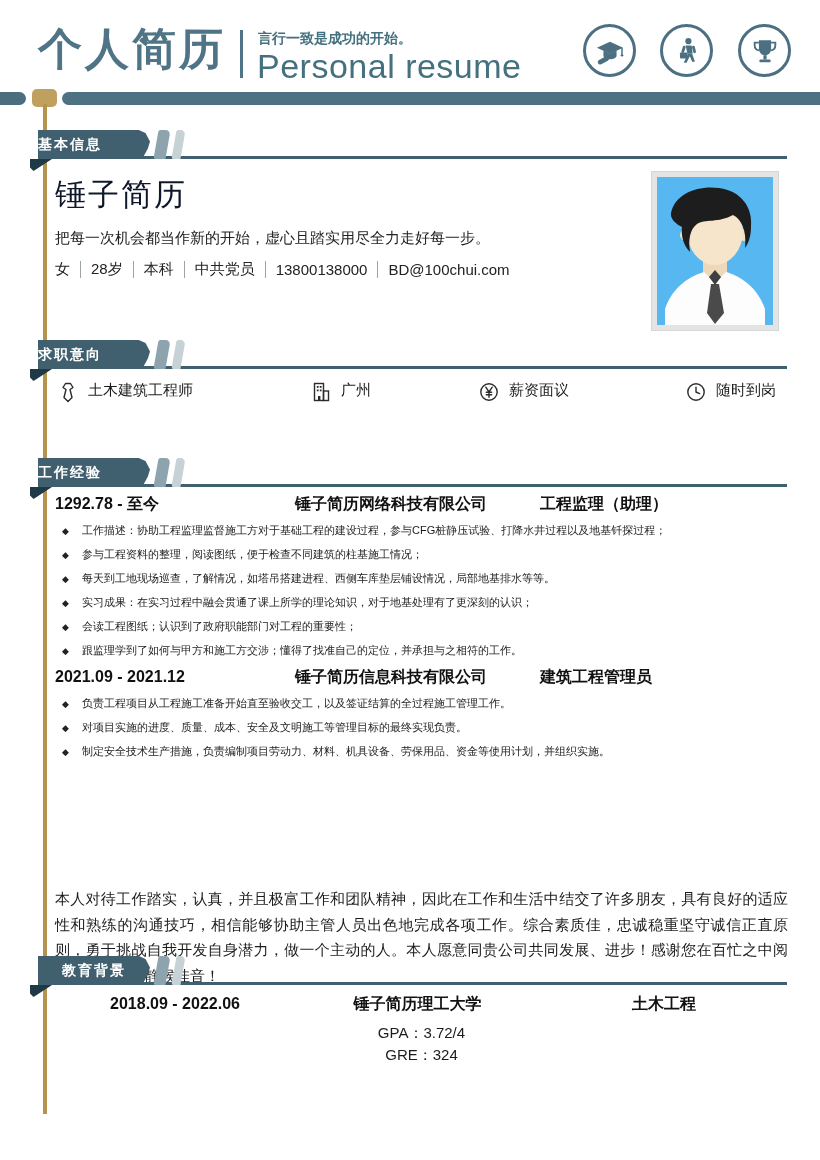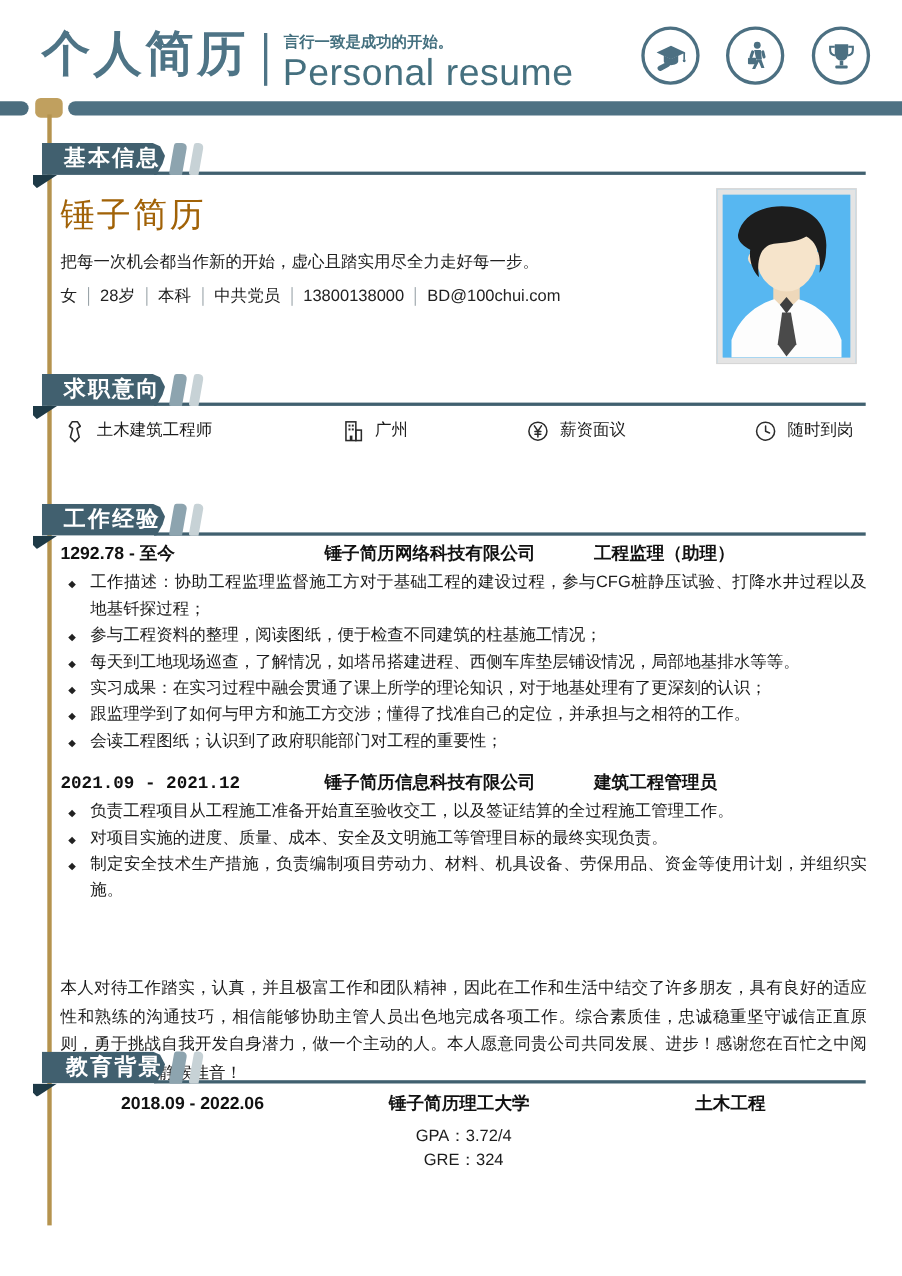--- a/index.html
+++ b/index.html
@@ -49,41 +49,41 @@
   
   .section { position: absolute; left: 0; width: 820px; }
   .banner-row { position: relative; height: 29px; }
   .banner-rule {
     position: absolute; left: 140px; right: 33px; top: 26px; height: 3px;
     background: #40606f;
   }
   .banner {
     position: absolute; left: 38px; top: 0; width: 112px; height: 29px;
     background: #41606f; color: #fff;
-    font-size: 20px; font-weight: 700; letter-spacing: 2px;
-    line-height: 29px; padding-left: 20px;
+    font-size: 14px; font-weight: 700; letter-spacing: 2px;
+    line-height: 29px; padding-left: 0;
     clip-path: polygon(0 0, 90% 0, 96% 10%, 100% 40%, 98% 65%, 93% 100%, 0 100%);
     z-index: 3;
   }
   .banner-fold {
     position: absolute; left: 30px; top: 29px; width: 22px; height: 12px;
     background: #1e3a47;
     clip-path: polygon(0 0, 100% 0, 16% 100%, 0 70%);
     z-index: 2;
   }
   .echo { position: absolute; top: 0; height: 29px; transform: skewX(-10deg);
           border-radius: 2px 5px 0 2px; z-index: 2; }
   .echo-mid   { left: 156px; width: 12px; background: #8da4af; }
   .echo-light { left: 174px; width: 9px;  background: #c7d2d6; }
 
   
   #sec-basic { top: 130px; height: 210px; }
   .name {
     position: absolute; left: 55px; top: 44px;
-    font-size: 31px; color: #a16207; letter-spacing: 2px;
+    font-size: 31px; color: #0f172a; letter-spacing: 2px;
   }
   .intro { position: absolute; left: 55px; top: 99px; font-size: 15px; color: #222; }
   .details { position: absolute; left: 55px; top: 130px; font-size: 15px; color: #222;
              display: flex; align-items: center; }
   .details span.sep { width: 1px; height: 17px; background: #9aa4a9; margin: 0 10px; }
   .photo {
     position: absolute; left: 652px; top: 172px; width: 126px; height: 158px;
     border: 5px solid #e4e4e4; outline: 1px solid #d6d6d6; background: #57b7f1;
   }
   .photo svg { display: block; width: 100%; height: 100%; }
@@ -98,28 +98,28 @@
   
   #sec-work { top: 458px; }
   .work-content { position: absolute; left: 55px; top: 36px; width: 733px; }
   .entry-header {
     display: grid; grid-template-columns: 240px 245px 1fr;
     font-size: 16px; font-weight: 700; color: #111; line-height: 20px;
   }
   ul.bullets { list-style: none; margin-top: 4px; }
   ul.bullets li {
     position: relative; padding-left: 27px;
-    font-size: 15px; line-height: 24px; color: #1c1c1c;
+    font-size: 11px; line-height: 24px; color: #1c1c1c;
     text-align: justify;
   }
   ul.bullets li::before {
     content: "◆"; position: absolute; left: 7px; top: 1px;
     font-size: 9px; color: #222;
   }
-  .entry-2 { margin-top: 16px; font-family: Liberation Mono, monospace; }
+  .entry-2 { margin-top: 5px; }
 
   
   #sec-self { top: 848px; height: 130px; }
   .self-text {
     position: absolute; left: 55px; top: 38px; width: 733px;
     font-size: 15px; line-height: 25.5px; color: #1c1c1c; text-align: justify;
   }
 
   
   #sec-edu { top: 956px; text-align: center; }
@@ -269,22 +269,22 @@
       <div class="entry-header">
         <span>1292.78 - 至今</span>
         <span>锤子简历网络科技有限公司</span>
         <span>工程监理（助理）</span>
       </div>
       <ul class="bullets">
         <li>工作描述：协助工程监理监督施工方对于基础工程的建设过程，参与CFG桩静压试验、打降水井过程以及地基钎探过程；</li>
         <li>参与工程资料的整理，阅读图纸，便于检查不同建筑的柱基施工情况；</li>
         <li>每天到工地现场巡查，了解情况，如塔吊搭建进程、西侧车库垫层铺设情况，局部地基排水等等。</li>
         <li>实习成果：在实习过程中融会贯通了课上所学的理论知识，对于地基处理有了更深刻的认识；</li>
+        <li>会读工程图纸；认识到了政府职能部门对工程的重要性；</li>
         <li>跟监理学到了如何与甲方和施工方交涉；懂得了找准自己的定位，并承担与之相符的工作。</li>
-        <li>会读工程图纸；认识到了政府职能部门对工程的重要性；</li>
       </ul>
 
       <div class="entry-header entry-2">
         <span>2021.09 - 2021.12</span>
         <span>锤子简历信息科技有限公司</span>
         <span>建筑工程管理员</span>
       </div>
       <ul class="bullets">
         <li>负责工程项目从工程施工准备开始直至验收交工，以及签证结算的全过程施工管理工作。</li>
         <li>对项目实施的进度、质量、成本、安全及文明施工等管理目标的最终实现负责。</li>

